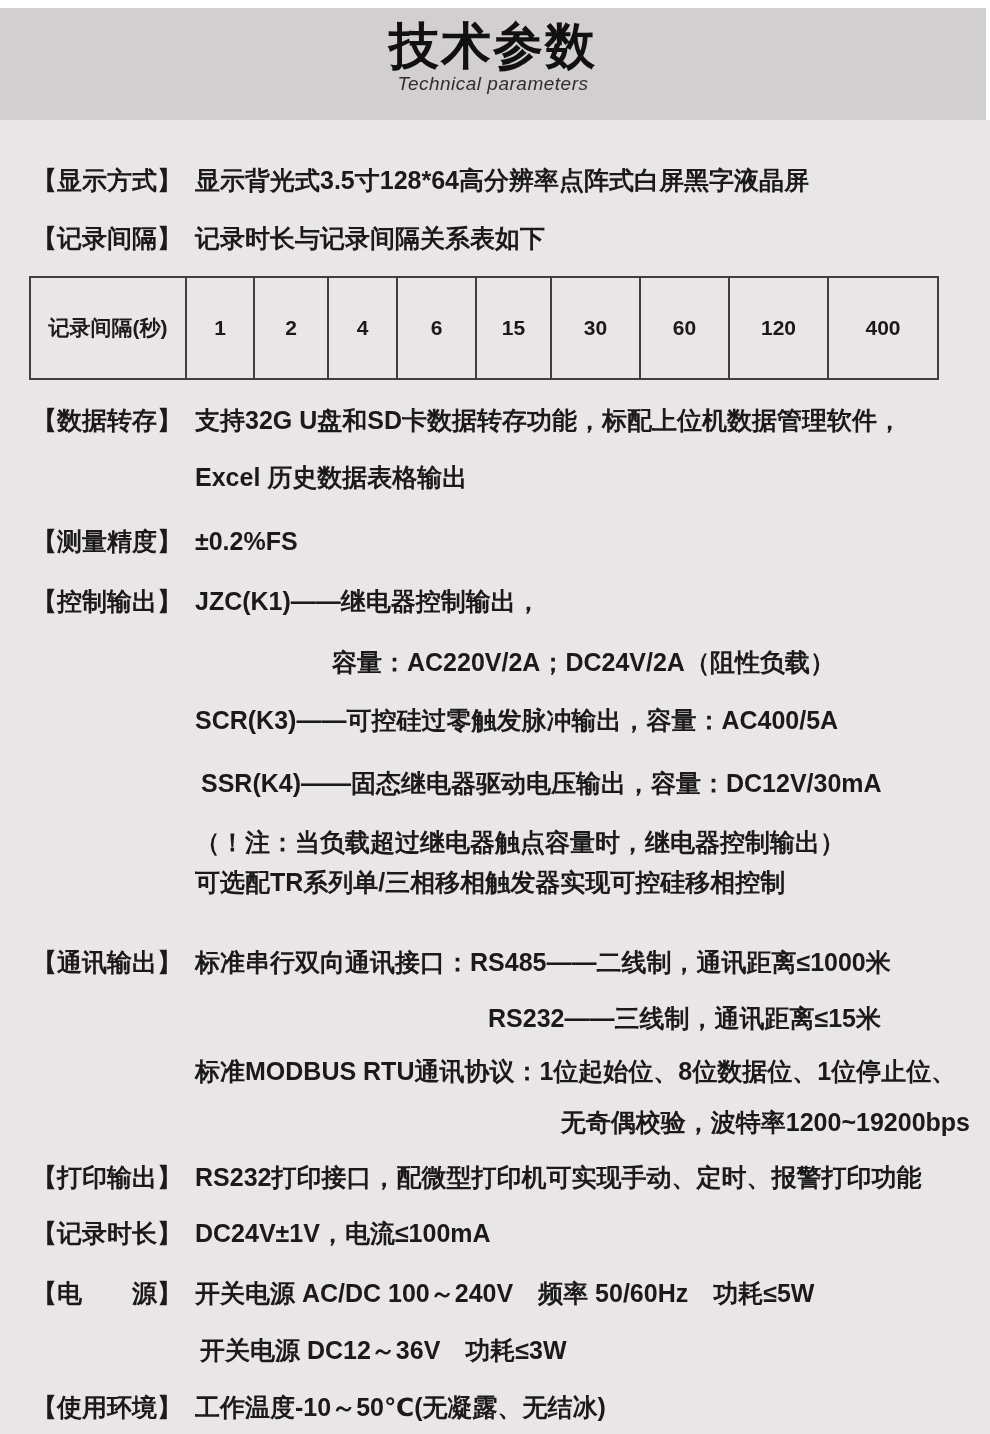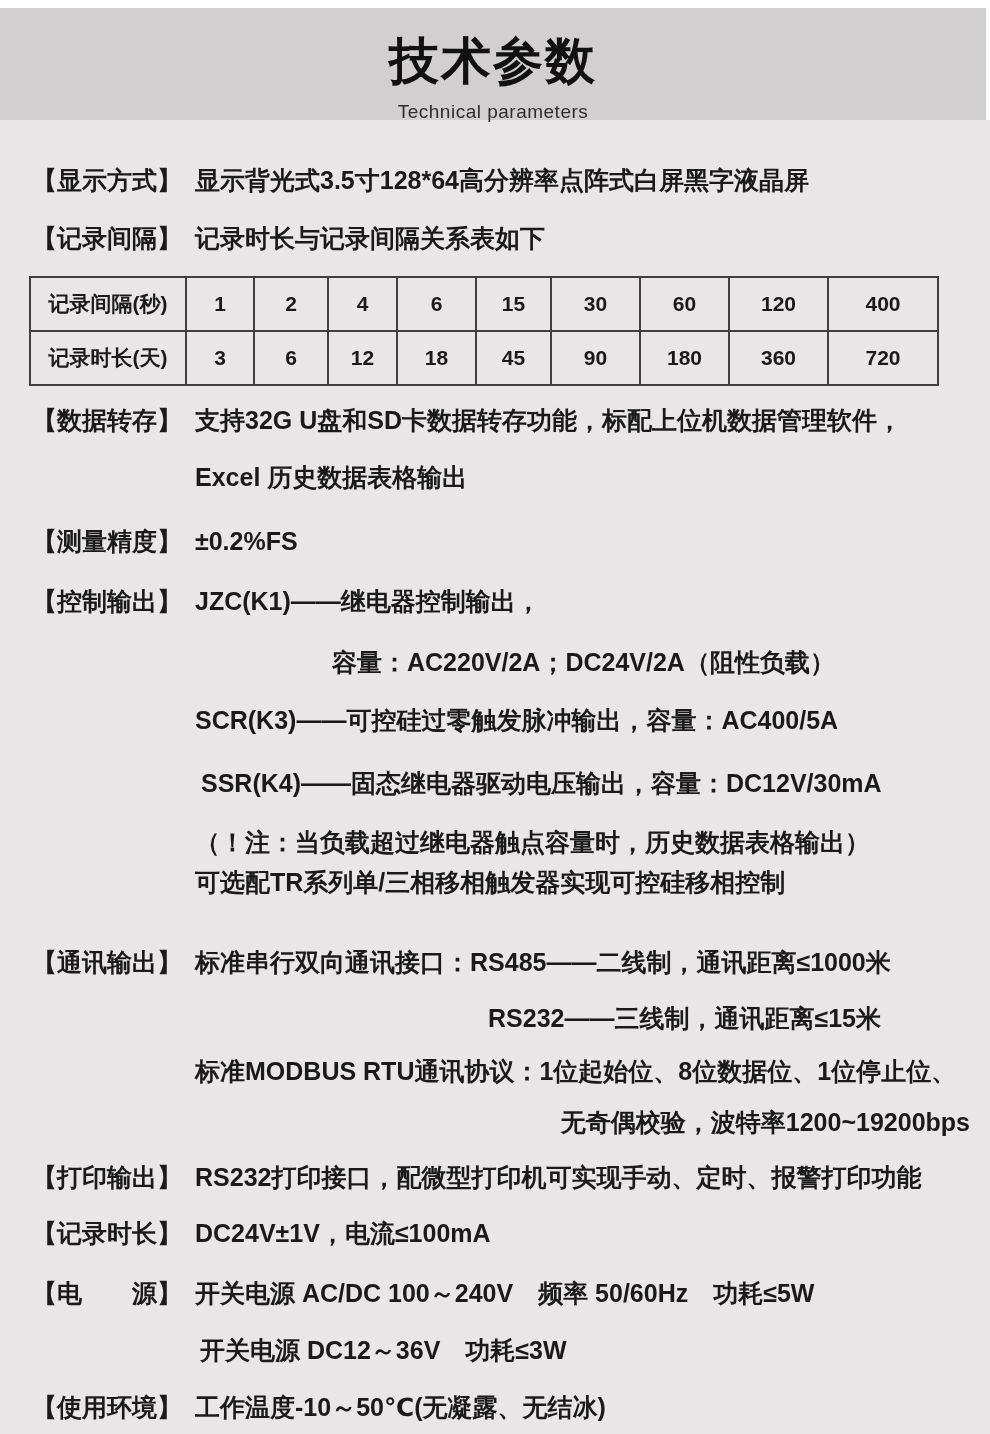--- a/index.html
+++ b/index.html
@@ -5,26 +5,26 @@
   html,body{margin:0;padding:0;}
   body{
     width:990px;height:1434px;position:relative;overflow:hidden;
     background:#ffffff;
     font-family:"Liberation Sans","DejaVu Sans",sans-serif;
     --page-bg:#e9e6e7;--band-bg:#d1cfd0;--text:#1a1a1a;--border:#3f3f3f;
   }
   .page-bg{position:absolute;top:120px;left:0;width:990px;height:1314px;background:var(--page-bg);}
   .band{position:absolute;top:8px;left:0;width:986px;height:112px;background:var(--band-bg);text-align:center;}
   .band .title{
-    margin:15px;padding-top:12px;font-size:50px;line-height:52px;font-weight:800;
+    margin:0;padding-top:12px;font-size:50px;line-height:52px;font-weight:800;
     color:#111;letter-spacing:2px;
   }
   .band .subtitle{
     margin:0;margin-top:2px;font-size:19px;line-height:20px;font-weight:400;
-    color:#2e2e2e;letter-spacing:0.5px;
+    color:#2e2e2e;letter-spacing:0.5px;font-style:italic;
   }
   .line{
     position:absolute;left:20px;white-space:nowrap;
     font-size:25px;line-height:28px;font-weight:600;color:var(--text);margin-left:12px;
   }
   .line .label{display:inline-block;min-width:163px;}
   .rec-table{
     position:absolute;top:276px;left:29px;width:908px;height:104px;
     border-collapse:collapse;table-layout:fixed;
   }
@@ -71,32 +71,20 @@
       <td>1</td>
       <td>2</td>
       <td>4</td>
       <td>6</td>
       <td>15</td>
       <td>30</td>
       <td>60</td>
       <td>120</td>
       <td>400</td>
     </tr>
-    <tr>
-      <td>记录时长(天)</td>
-      <td>3</td>
-      <td>6</td>
-      <td>12</td>
-      <td>18</td>
-      <td>45</td>
-      <td>90</td>
-      <td>180</td>
-      <td>360</td>
-      <td>720</td>
-    </tr>
   </tbody>
 </table>
 
 <div class="line" style="top:406px">
   <span class="label">【数据转存】</span><span class="value">支持32G U盘和SD卡数据转存功能，标配上位机数据管理软件，</span>
 </div>
 <div class="line" style="top:463px;left:183px">
   <span class="value">Excel 历史数据表格输出</span>
 </div>
 
@@ -110,21 +98,21 @@
 <div class="line" style="top:648px;left:320px">
   <span class="value">容量：AC220V/2A；DC24V/2A（阻性负载）</span>
 </div>
 <div class="line" style="top:706px;left:183px">
   <span class="value">SCR(K3)——可控硅过零触发脉冲输出，容量：AC400/5A</span>
 </div>
 <div class="line" style="top:769px;left:189px">
   <span class="value">SSR(K4)——固态继电器驱动电压输出，容量：DC12V/30mA</span>
 </div>
 <div class="line" style="top:828px;left:183px">
-  <span class="value">（！注：当负载超过继电器触点容量时，历史数据表格输出）</span>
+  <span class="value">（！注：当负载超过继电器触点容量时，继电器控制输出）</span>
 </div>
 <div class="line" style="top:868px;left:183px">
   <span class="value">可选配TR系列单/三相移相触发器实现可控硅移相控制</span>
 </div>
 
 <div class="line" style="top:948px">
   <span class="label">【通讯输出】</span><span class="value">标准串行双向通讯接口：RS485——二线制，通讯距离≤1000米</span>
 </div>
 <div class="line" style="top:1004px;left:476px">
   <span class="value">RS232——三线制，通讯距离≤15米</span>

